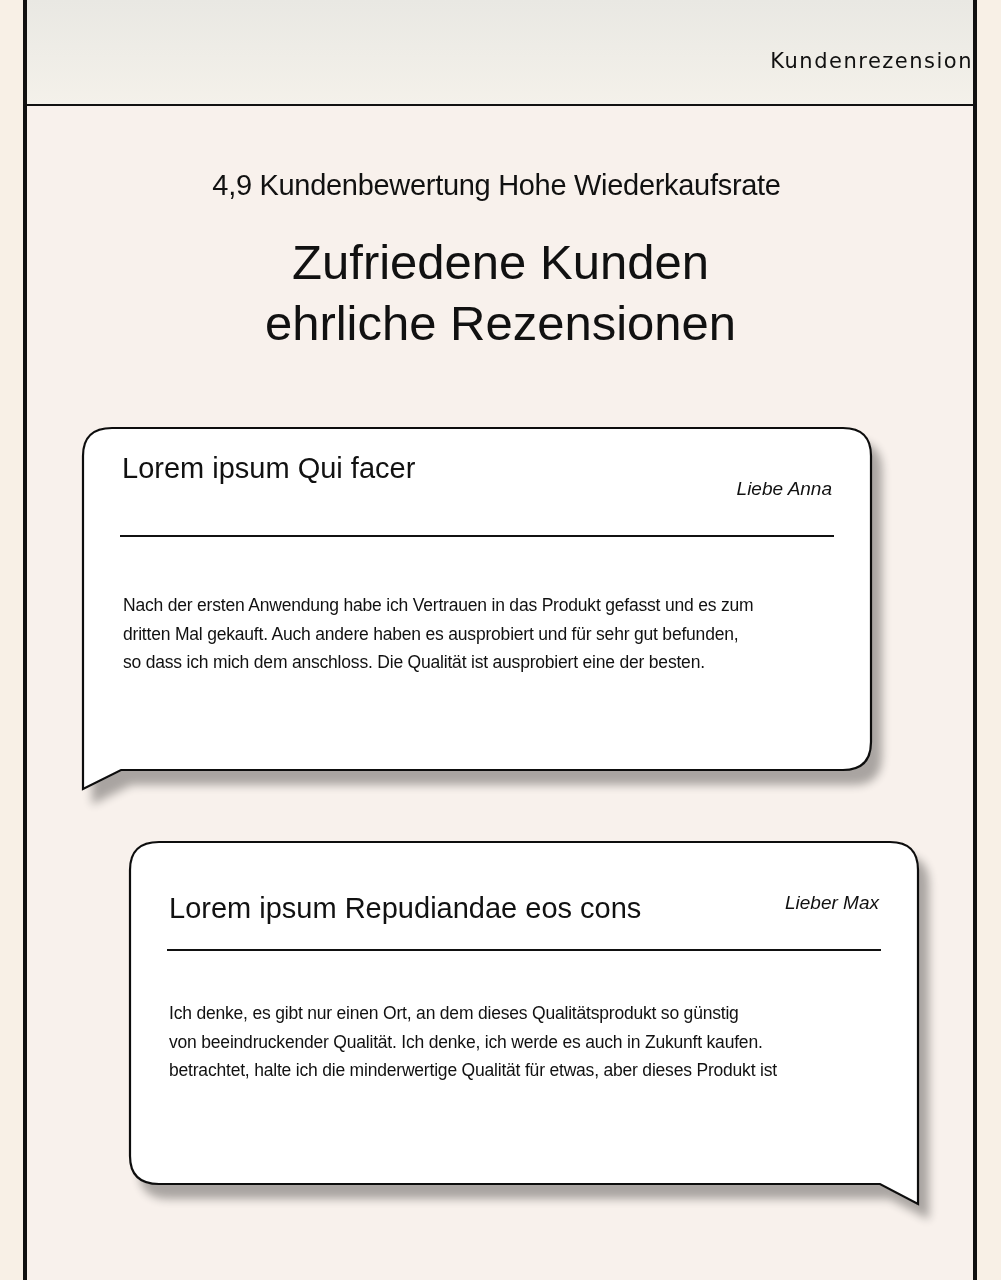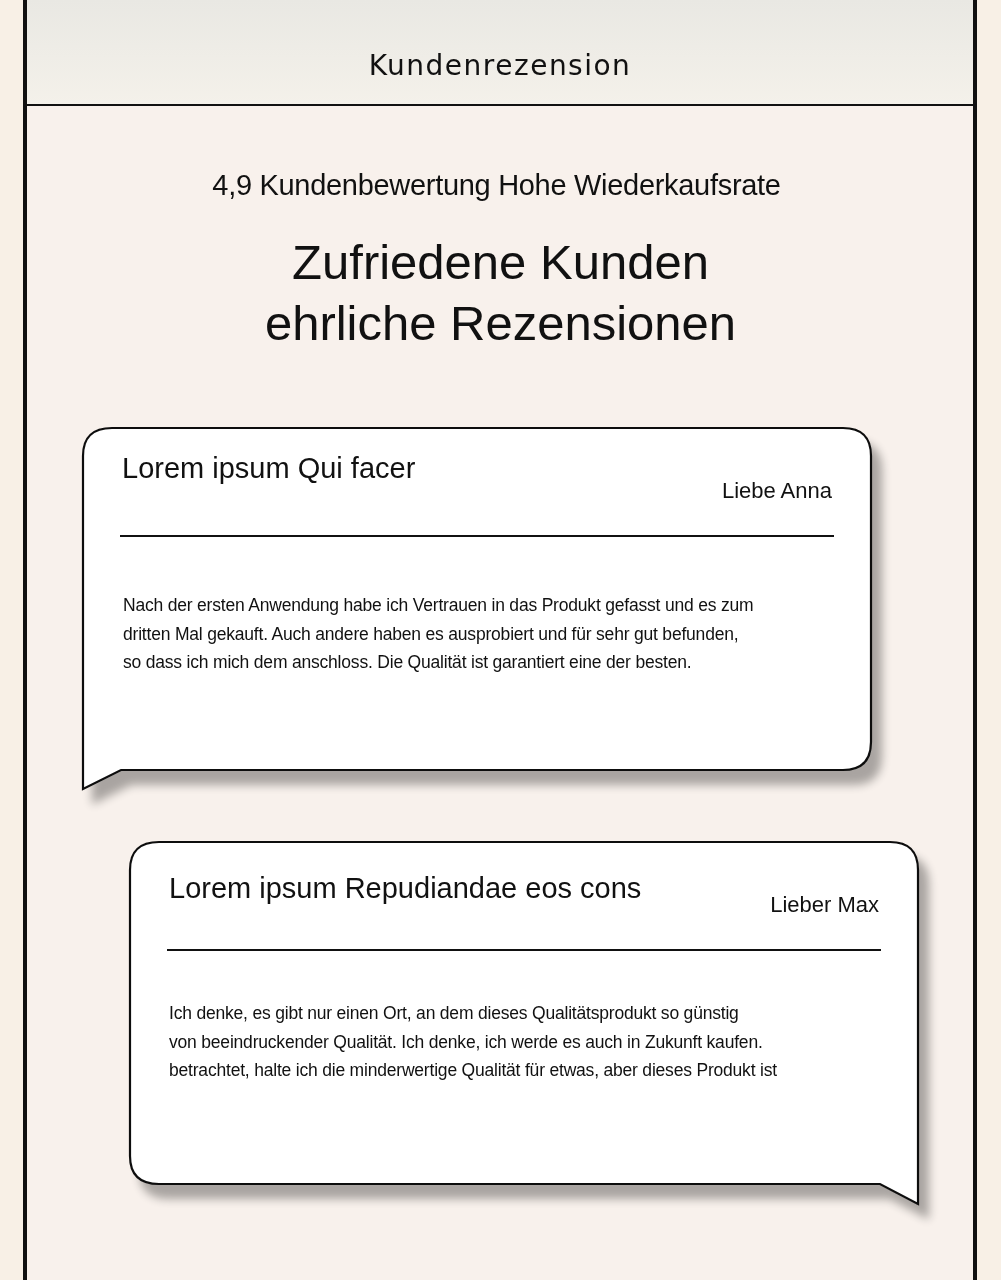--- a/index.html
+++ b/index.html
@@ -32,23 +32,23 @@
       width: 946px;
       height: 104px;
       background: linear-gradient(to bottom, #e9e8e3 0%, #f4f1ea 100%);
       border-bottom: 2px solid #111;
     }
     .header-title {
       position: absolute;
       left: 0;
       right: 0;
       top: 49px;
-      text-align: center;
+      text-align: right;
       font-family: "DejaVu Sans", sans-serif;
-      font-size: 28px;
+      font-size: 21px;
       letter-spacing: 1.5px;
       color: #111;
     }
     .subtitle {
       position: absolute;
       left: 0;
       right: 8px;
       top: 169px;
       text-align: center;
       font-family: "Liberation Sans", sans-serif;
@@ -81,21 +81,22 @@
     .card-title {
       position: absolute;
       font-family: "Liberation Sans", sans-serif;
       font-size: 29px;
       color: #111;
       white-space: nowrap;
     }
     .card-author {
       position: absolute;
       font-family: "Liberation Sans", sans-serif;
-      font-size: 22px;
+      font-style: italic;
+      font-size: 19px;
       color: #111;
       white-space: nowrap;
       text-align: right;
     }
     .card-divider {
       position: absolute;
       height: 2px;
       background: #111;
     }
     .card-body {
@@ -140,42 +141,42 @@
       </filter>
     </defs>
     <path filter="url(#sh1)" d="M 83 456 Q 83 428 112 428 L 843 428 Q 871 428 871 456 L 871 742 Q 871 770 843 770 L 121 770 L 83 789 Z" fill="#ffffff" stroke="#111" stroke-width="2.2" stroke-linejoin="miter"></path>
   </svg>
   <div class="card-title" style="left:122px;top:452px;">Lorem ipsum Qui facer</div>
   <div class="card-author" style="right:169px;top:478px;">Liebe Anna</div>
   <div class="card-divider" style="left:120px;top:535px;width:714px;"></div>
   <div class="card-body" style="left:123px;top:579px;margin-top:12px;">
     <span>Nach der ersten Anwendung habe ich Vertrauen in das Produkt gefasst und es zum</span>
     <span>dritten Mal gekauft. Auch andere haben es ausprobiert und für sehr gut befunden,</span>
-    <span>so dass ich mich dem anschloss. Die Qualität ist garantiert eine der besten.</span>
+    <span>so dass ich mich dem anschloss. Die Qualität ist ausprobiert eine der besten.</span>
   </div>
 </div>
 
 <div class="card" style="left:0;top:0;width:1001px;height:1280px;pointer-events:none;">
   <svg class="bubble" width="1001" height="1280">
     <defs>
       <filter id="sh2" x="-10%" y="-10%" width="130%" height="140%">
         <feGaussianBlur in="SourceAlpha" stdDeviation="5"></feGaussianBlur>
         <feOffset dx="10" dy="14" result="ob"></feOffset>
         <feComponentTransfer>
             <feFuncA type="linear" slope="0.32"></feFuncA>
           </feComponentTransfer>
         <feMerge>
             <feMergeNode></feMergeNode>
             <feMergeNode in="SourceGraphic"></feMergeNode>
           </feMerge>
       </filter>
     </defs>
     <path filter="url(#sh2)" d="M 130 870 Q 130 842 159 842 L 890 842 Q 918 842 918 870 L 918 1204 L 880 1184 L 159 1184 Q 130 1184 130 1156 Z" fill="#ffffff" stroke="#111" stroke-width="2.2" stroke-linejoin="miter"></path>
   </svg>
-  <div class="card-title" style="left:169px;top:872px;text-align:right;">Lorem ipsum Repudiandae eos cons</div>
+  <div class="card-title" style="left:169px;top:892px;text-align:right;">Lorem ipsum Repudiandae eos cons</div>
   <div class="card-author" style="right:122px;top:892px;">Lieber Max</div>
   <div class="card-divider" style="left:167px;top:949px;width:714px;"></div>
   <div class="card-body" style="left:169px;top:999px;">
     <span>Ich denke, es gibt nur einen Ort, an dem dieses Qualitätsprodukt so günstig</span>
     <span>von beeindruckender Qualität. Ich denke, ich werde es auch in Zukunft kaufen.</span>
     <span>betrachtet, halte ich die minderwertige Qualität für etwas, aber dieses Produkt ist</span>
   </div>
 </div>
 
 </body></html>

